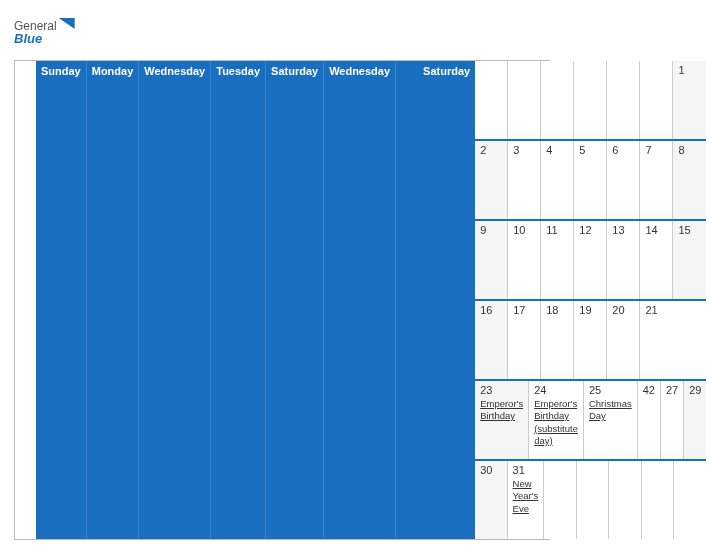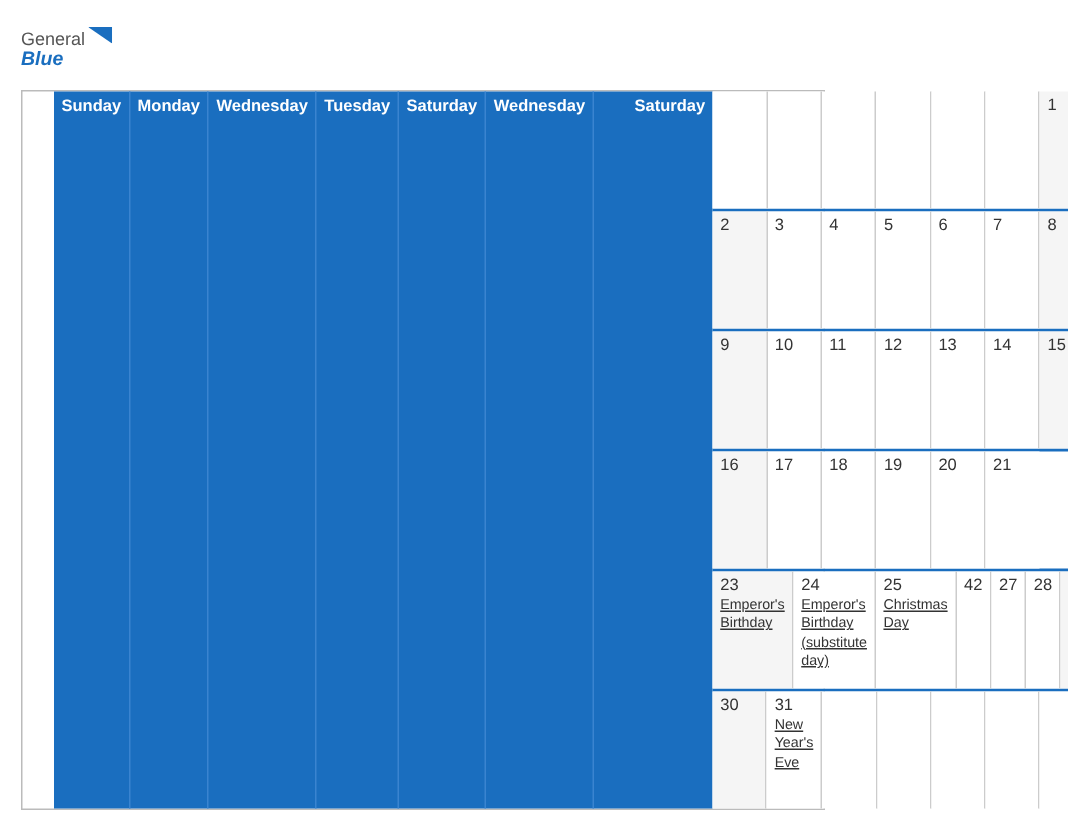--- a/index.html
+++ b/index.html
@@ -242,23 +242,20 @@
           <div class="cal-cell">
             <span class="day-num">25</span>
             <span class="holiday">Christmas Day</span>
           </div>
           <div class="cal-cell">
             <span class="day-num">42</span>
           </div>
           <div class="cal-cell">
             <span class="day-num">27</span>
           </div>
-          <div class="cal-cell">
-            <span class="day-num">28</span>
-          </div>
           <div class="cal-cell saturday">
             <span class="day-num">29</span>
           </div>
         </div>
         <div class="cal-week">
           <div class="cal-cell sunday">
             <span class="day-num">30</span>
           </div>
           <div class="cal-cell">
             <span class="day-num">31</span>

